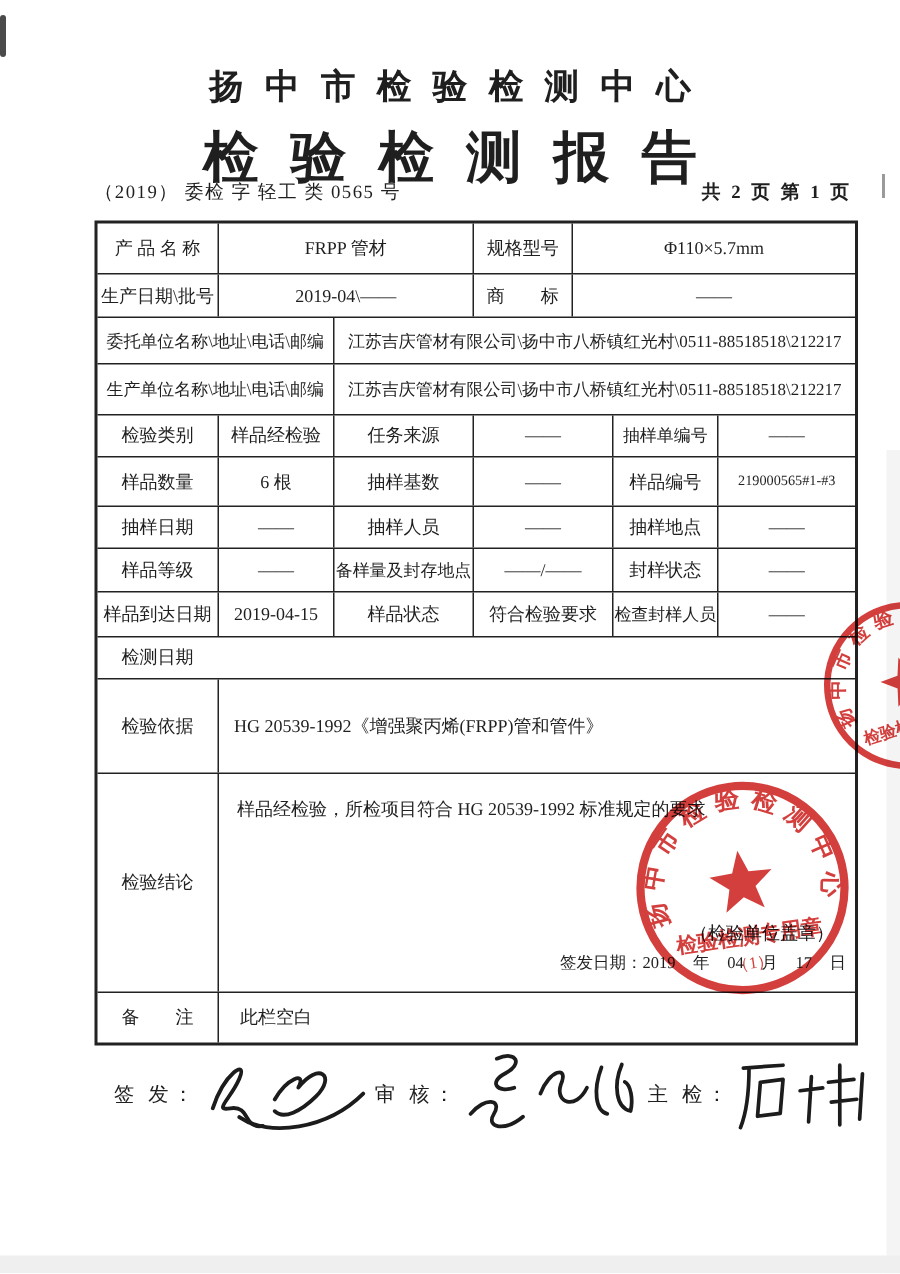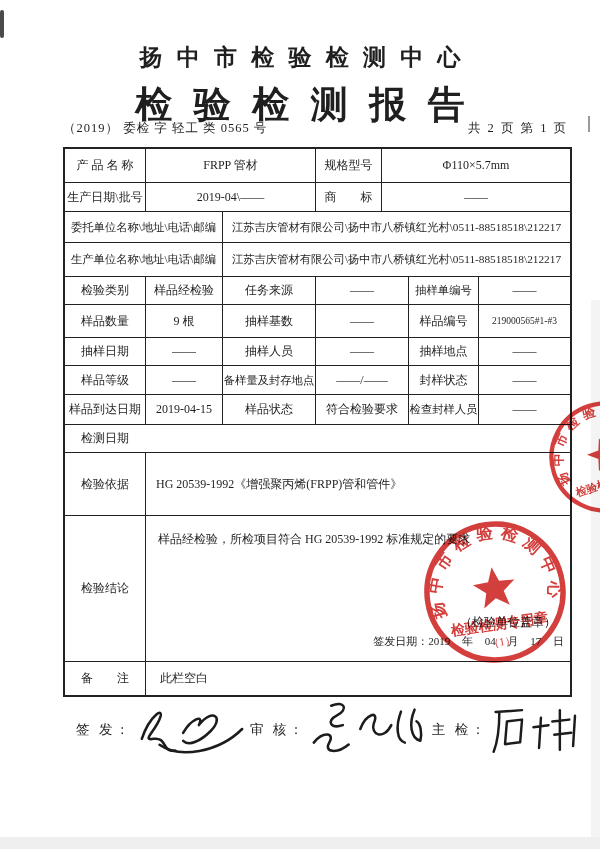--- a/index.html
+++ b/index.html
@@ -12,21 +12,21 @@
   .edge-smudge2{position:absolute;right:10px;top:116px;width:2px;height:16px;background:#9a9a9a;}
   .bottom-strip{position:absolute;left:0;bottom:0;width:600px;height:12px;background:#efefef;}
   .right-strip{position:absolute;right:0;top:300px;width:9px;height:549px;background:#f4f4f4;}
 
   .org-title{position:absolute;top:42px;left:0;width:100%;text-align:center;
     font-size:23px;font-weight:bold;letter-spacing:0.62em;padding-left:0.62em;box-sizing:border-box;}
   .report-title{position:absolute;top:80px;left:0;width:100%;text-align:center;
     font-size:37px;font-weight:bold;letter-spacing:0.58em;padding-left:0.58em;box-sizing:border-box;}
   .doc-row{position:absolute;top:120px;left:63px;width:505px;display:flex;justify-content:space-between;font-size:12.5px;}
   .doc-number{letter-spacing:1px;}
-  .page-info{letter-spacing:2px;}
+  .page-info{letter-spacing:2px;font-weight:bold;}
 
   .tbl{position:absolute;left:63px;top:147px;width:505px;border:2px solid #222;box-sizing:content-box;}
   .trow{display:flex;border-top:1px solid #222;}
   .trow.first{border-top:none;}
   .tcell{box-sizing:border-box;border-left:1px solid #222;display:flex;align-items:center;justify-content:center;
     font-size:12px;white-space:nowrap;overflow:visible;}
   .tcell.nb{border-left:none;}
   .small{font-size:11.3px;}
   .w80{width:80px}.w77{width:77px}.w93{width:93px}.w70{width:70px}.w92{width:92px}
   .w170{width:170px}.w66{width:66px}.w189{width:189px}.w157{width:157px}.w348{width:348px}.w425{width:425px}
@@ -88,21 +88,21 @@
     <div class="trow h27">
       <div class="tcell nb w80">检验类别</div>
       <div class="tcell w77">样品经检验</div>
       <div class="tcell w93">任务来源</div>
       <div class="tcell w93">——</div>
       <div class="tcell w70 small">抽样单编号</div>
       <div class="tcell w92">——</div>
     </div>
     <div class="trow h32">
       <div class="tcell nb w80">样品数量</div>
-      <div class="tcell w77">9 根</div>
+      <div class="tcell w77">6 根</div>
       <div class="tcell w93">抽样基数</div>
       <div class="tcell w93">——</div>
       <div class="tcell w70">样品编号</div>
       <div class="tcell w92" style="font-size:9.5px">219000565#1-#3</div>
     </div>
     <div class="trow h27">
       <div class="tcell nb w80">抽样日期</div>
       <div class="tcell w77">——</div>
       <div class="tcell w93">抽样人员</div>
       <div class="tcell w93">——</div>

